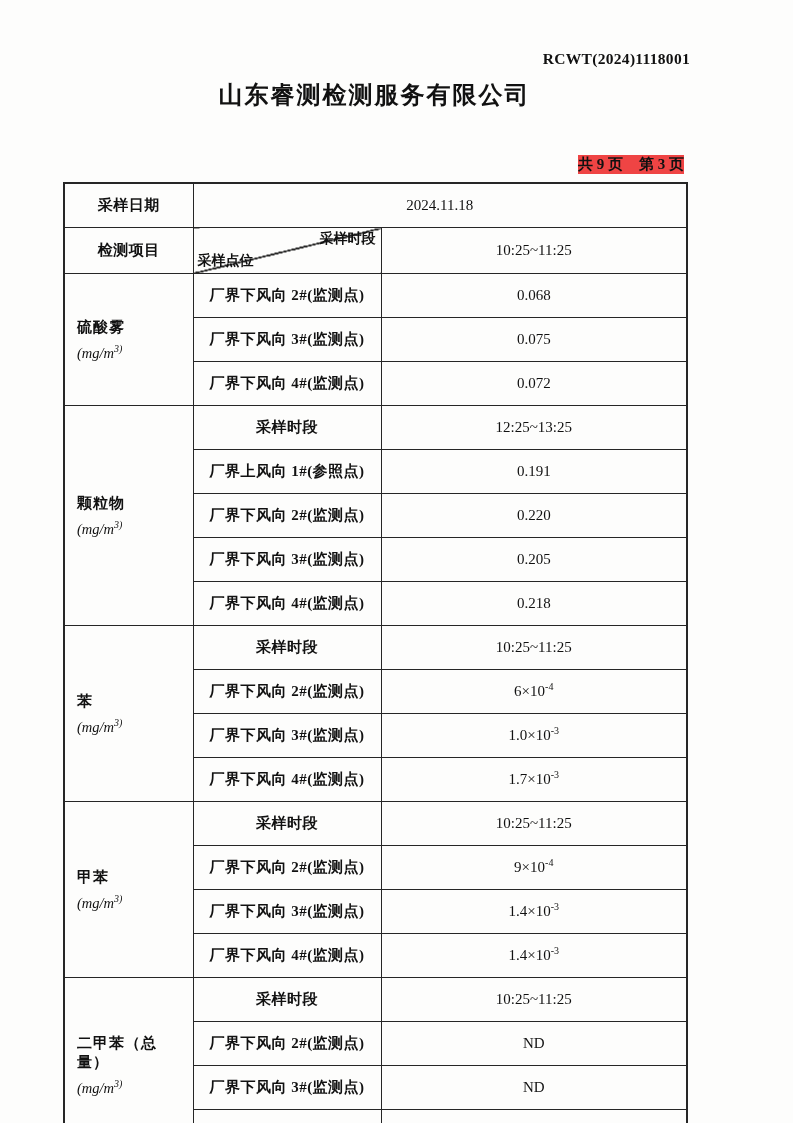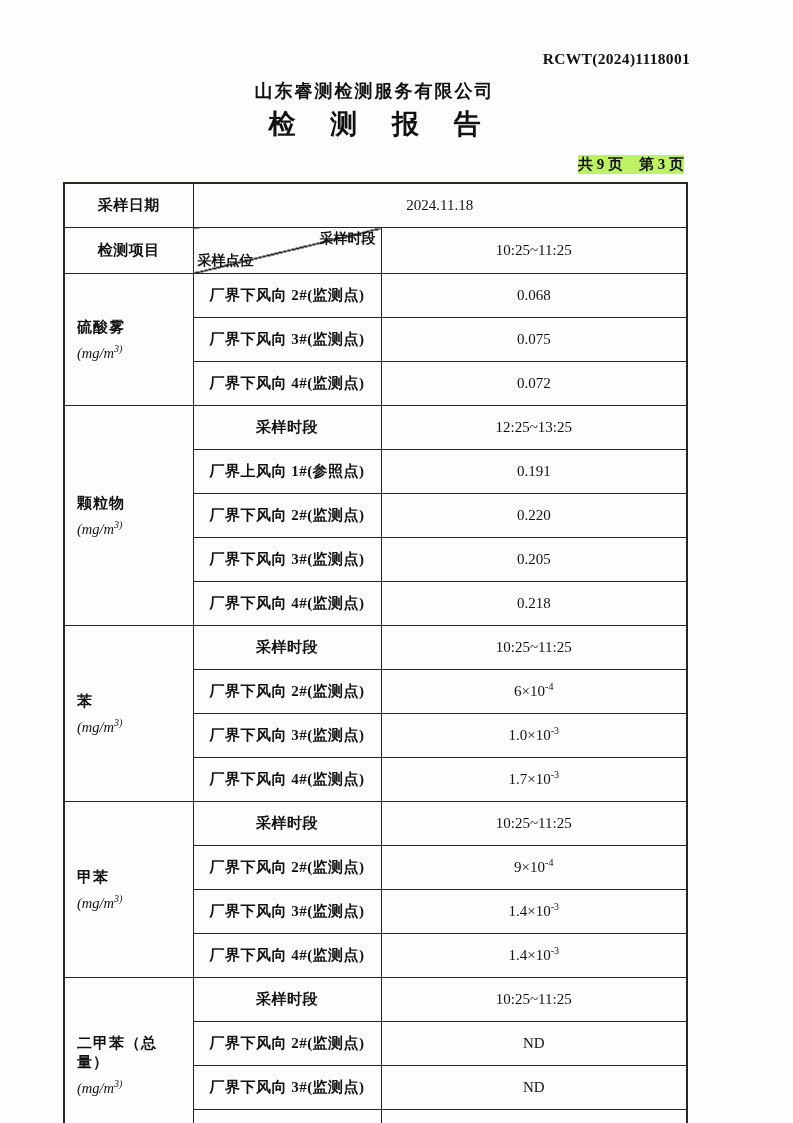--- a/index.html
+++ b/index.html
@@ -12,39 +12,39 @@
     color:#111;
     overflow:hidden;
   }
   .doc-number{
     position:absolute;top:50px;left:63px;width:627px;
     text-align:right;font-size:15.5px;font-weight:bold;
     letter-spacing:0.3px;
   }
   .company{
     position:absolute;top:79px;left:63px;width:623px;
-    text-align:center;font-size:18px;font-weight:bold;
+    text-align:center;font-size:24px;font-weight:bold;
     letter-spacing:2px;
   }
   .title{
     position:absolute;top:106px;left:63px;width:623px;
     text-align:center;font-size:27px;font-weight:bold;
     letter-spacing:14px;padding-left:14px;box-sizing:border-box;
   }
   .caption-row{
     position:absolute;top:155px;left:63px;width:623px;height:24px;
   }
   .caption{
     position:absolute;left:0;width:100%;text-align:center;
     font-size:15px;font-weight:bold;letter-spacing:0.5px;
   }
   .page-info{
     position:absolute;right:2px;top:0;
     font-size:15px;font-weight:bold;white-space:nowrap;
-    background:#bef264;
+    background:#ef4444;
   }
   .page-info .pp{margin-left:16px;}
   table.report{
     position:absolute;top:182px;left:63px;
     width:623px;border-collapse:collapse;table-layout:fixed;
     border:2.5px solid #262626;
   }
   table.report td{
     border:1.6px solid #262626;
     padding:12px;overflow:hidden;
@@ -82,21 +82,20 @@
   }
   sup{font-size:10px;line-height:0;vertical-align:super;letter-spacing:0;}
 </style>
 </head>
 <body>
 
 <div class="page">
 
   <div class="doc-number">RCWT(2024)1118001</div>
   <div class="company">山东睿测检测服务有限公司</div>
-  <div class="title">检 测 报 告</div>
 
   <div class="caption-row">
     <span class="page-info"><span>共 9 页</span><span class="pp">第 3 页</span></span>
   </div>
 
   <table class="report">
     <colgroup>
       <col style="width:129px">
       <col style="width:188px">
       <col style="width:306px">

